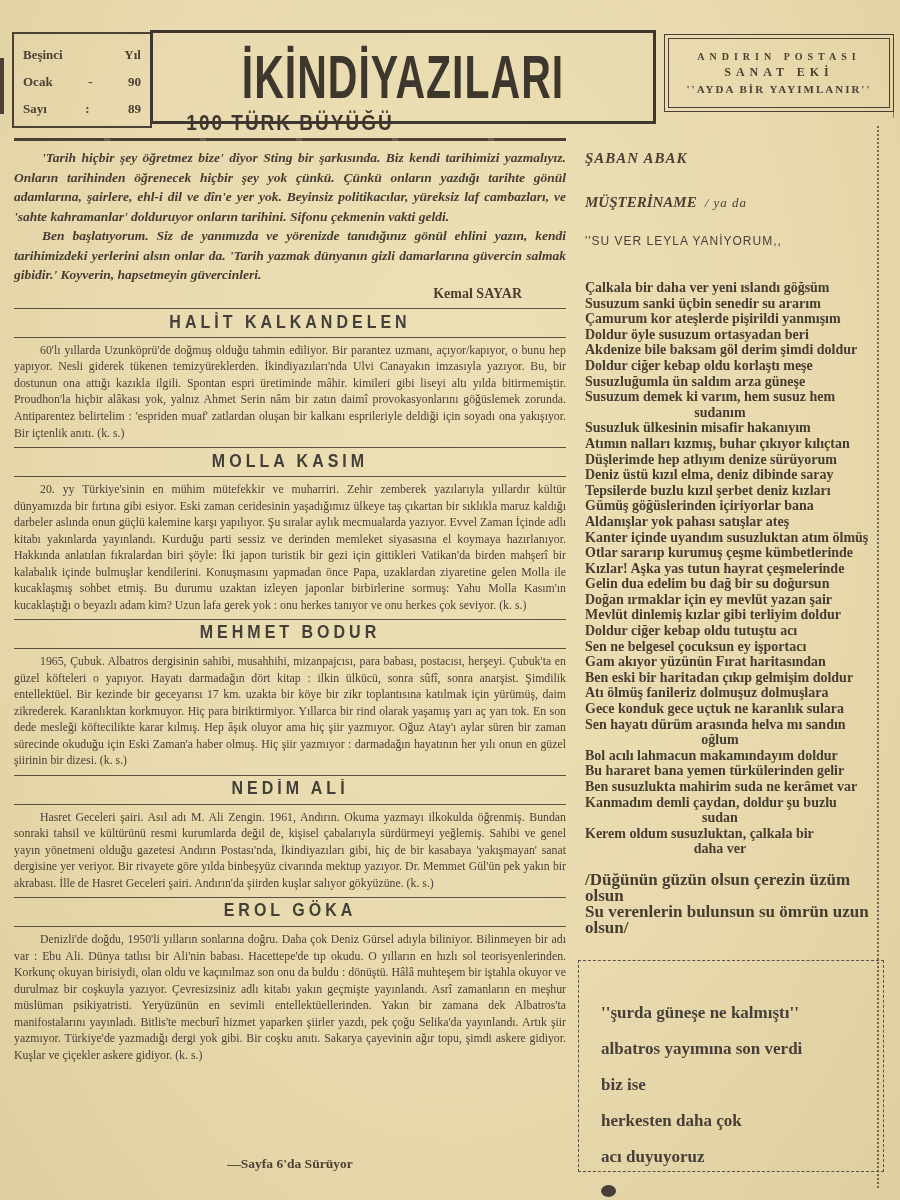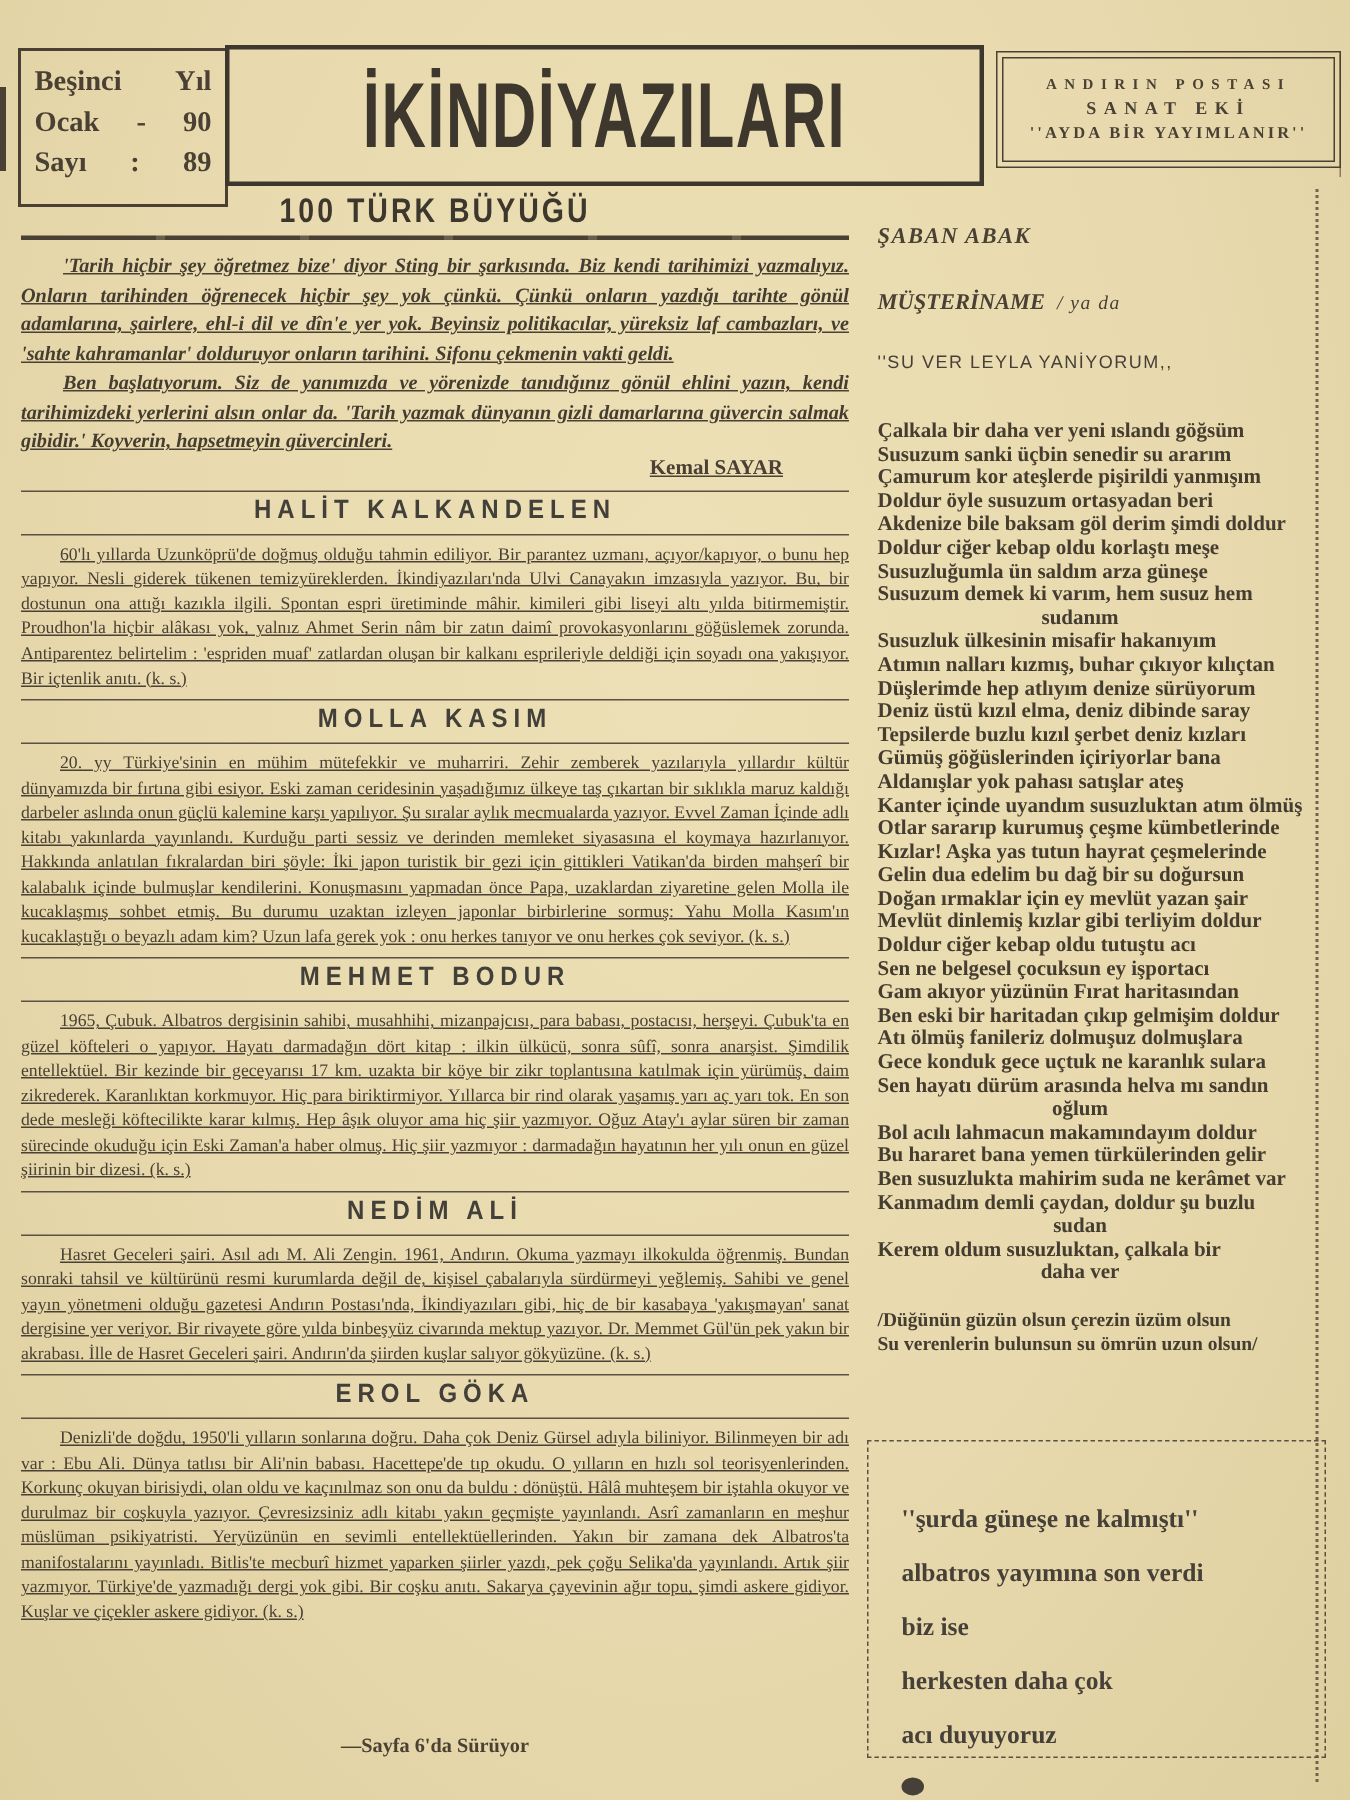--- a/index.html
+++ b/index.html
@@ -2,22 +2,22 @@
 <html><head>
 <meta charset="utf-8">
 <style>
   html,body{margin:0;padding:0;background:#cfc197;}
   .page{position:relative;width:900px;height:1200px;overflow:hidden;
     background:radial-gradient(ellipse at 50% 35%, #eee0b6 0%, #e8daae 55%, #decf9f 100%);
     color:#4a4134;font-family:"Liberation Serif",serif;}
 
   
   .issue-box{position:absolute;left:12px;top:32px;width:118px;height:80px;
-    border:2px solid #4a4134;padding:8px 9px 14px;display:flex;flex-direction:column;
-    justify-content:space-around;font-weight:bold;font-size:19px;}
+    border:2px solid #4a4134;padding:8px 9px 4px;display:flex;flex-direction:column;
+    justify-content:space-around;font-weight:bold;font-size:13px;}
   .issue-row{display:flex;justify-content:space-between;}
   .issue-row .mid{flex:0 0 auto;padding:0 4px;}
 
   .masthead{position:absolute;left:150px;top:30px;width:500px;height:88px;
     border:3px solid #3d372d;display:flex;align-items:center;justify-content:center;overflow:hidden;}
   .masthead span{display:inline-block;font-family:"Liberation Sans",sans-serif;font-weight:bold;
     font-size:41px;letter-spacing:1px;transform:scaleY(1.5);color:#3d372d;white-space:nowrap;}
 
   .paper-box{position:absolute;left:664px;top:34px;width:230px;height:78px;
     border:1px solid #4a4134;padding:3px;box-sizing:border-box;}
@@ -26,21 +26,21 @@
   .paper-box-inner div{white-space:nowrap;}
   .paper-box-inner div:nth-of-type(1){font-weight:bold;font-size:10px;letter-spacing:5px;}
   .paper-box-inner div:nth-of-type(2){font-weight:bold;font-size:12px;letter-spacing:5px;}
   .paper-box-inner div:nth-of-type(3){font-weight:bold;font-size:11px;letter-spacing:2px;}
 
   .edge-tick{position:absolute;left:0;top:58px;width:4px;height:56px;background:#4a4134;}
   .top-right-line{position:absolute;left:893px;top:36px;height:82px;border-left:1px solid #8a7c60;}
   .col-rule{position:absolute;left:877px;top:126px;height:1062px;border-left:2px dotted #6f644e;}
 
   
-  .left-col{position:absolute;left:14px;top:131px;width:552px;text-decoration:underline;}
+  .left-col{position:absolute;left:14px;top:112px;width:552px;}
   .rubric{text-align:center;margin-bottom:4px;}
   .rubric span{display:inline-block;font-family:"Liberation Sans",sans-serif;font-weight:bold;
     font-size:19px;letter-spacing:2px;transform:scaleY(1.2);color:#3d372d;}
   .thick-rule{height:3px;background:#4a4134;margin:4px 0 7px;
     background:repeating-linear-gradient(90deg,#4a4134 0 90px,#6a5f4b 90px 96px);}
   .thin-rule{height:1px;background:#5a5043;margin:6px 0 4px;}
   .intro p{font-style:italic;font-weight:bold;font-size:13.5px;line-height:1.45;
     text-align:justify;margin:0;text-indent:28px;color:#453d30;}
   .sig{text-align:right;font-weight:bold;font-size:14px;padding-right:44px;margin-top:1px;}
   .sec-title-wrap{text-align:center;margin:3px 0 2px;}
@@ -56,21 +56,21 @@
   .right-col{position:absolute;left:585px;top:150px;width:292px;}
   .poet{font-style:italic;font-weight:bold;font-size:15px;letter-spacing:1px;margin-bottom:27px;}
   .series{font-size:15px;letter-spacing:2px;margin-bottom:25px;color:#453d30;}
   .ptitle{font-style:italic;font-weight:bold;font-size:15px;margin-bottom:23px;}
   .ptitle .suffix{font-weight:normal;font-size:13px;letter-spacing:1px;margin-top:32px;}
   .psub{font-family:"Liberation Sans",sans-serif;font-size:12px;letter-spacing:1px;
     margin-bottom:32px;color:#474038;}
   .poem{font-weight:bold;font-size:14px;line-height:15.6px;color:#453d30;}
   .poem .line{min-height:15.6px;white-space:nowrap;}
   .poem .cont{text-align:center;padding-right:22px;white-space:normal;}
-  .couplet{margin-top:15px;font-weight:bold;font-size:13px;line-height:16px;color:#453d30;}
+  .couplet{margin-top:15px;font-weight:bold;font-size:17px;line-height:16px;color:#453d30;}
 
   .notice-box{position:absolute;left:578px;top:960px;width:306px;height:212px;
     box-sizing:border-box;border:1px dashed #5a5043;padding:34px 0 0 22px;}
   .notice-box .nline{font-family:Liberation Serif, serif;font-weight:bold;
     font-size:17px;line-height:36px;color:#474038;}
   .bullet{width:15px;height:12px;background:#474038;border-radius:50%;margin:10px 0 8px;}
 </style>
 </head>
 <body>
 

